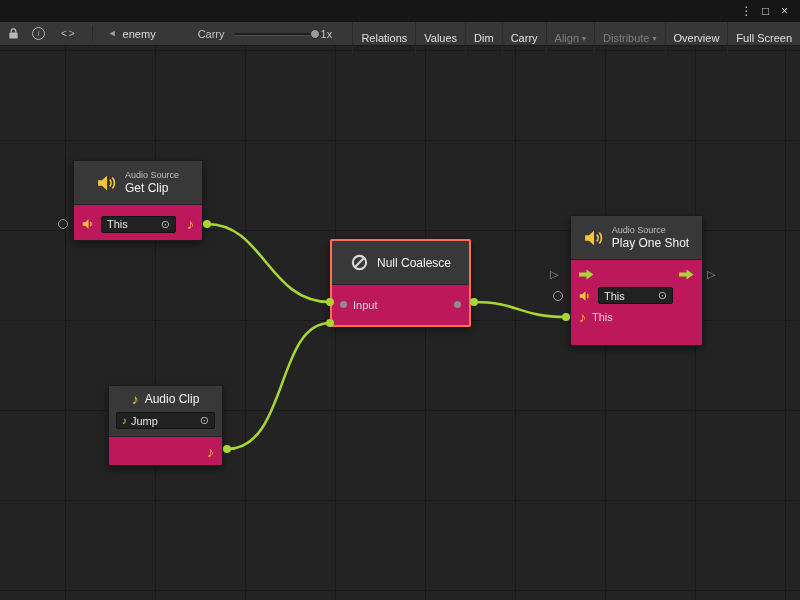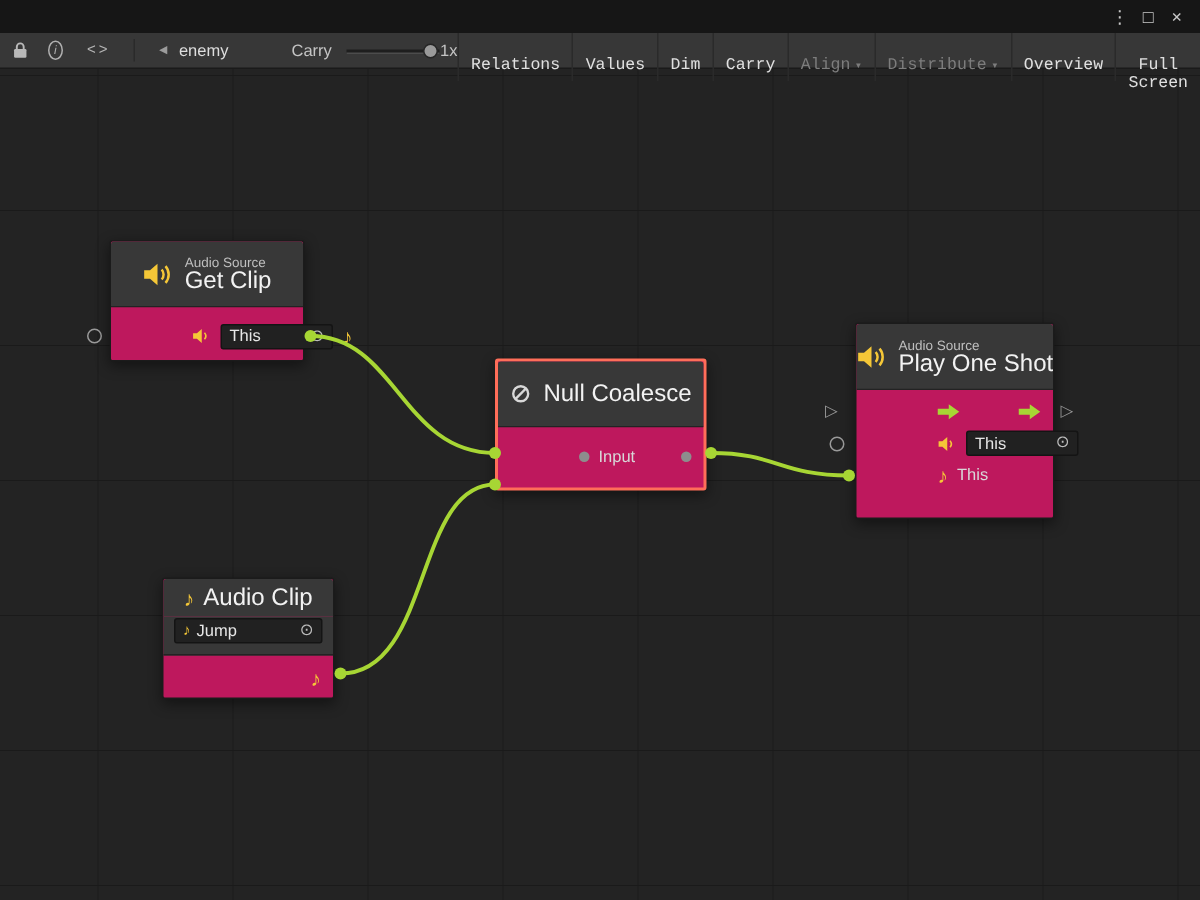--- a/index.html
+++ b/index.html
@@ -19,41 +19,41 @@
   .codeicon{color:#b5b5b5;letter-spacing:2px;font-size:10px;}
   .sep{width:1px;height:15px;background:#2a2a2a;margin:0 15px;}
   .crumb{display:flex;align-items:center;gap:6px;color:#dedede;}
   .backic{color:#9c9c9c;font-size:9px;line-height:9px;}
   .zoomlab{margin-left:42px;color:#c4c4c4;}
   .slider{position:relative;width:86px;height:24px;margin-left:10px;}
   .slider .track{position:absolute;left:0;right:0;top:11px;height:2px;background:#1e1e1e;border-bottom:1px solid #4c4c4c;}
   .slider .handle{position:absolute;right:1px;top:7px;width:10px;height:10px;border-radius:50%;background:#9a9a9a;border:1px solid #262626;box-sizing:border-box;}
   .zoomval{margin-left:0;color:#c4c4c4;}
   .btngroup{margin-left:auto;display:flex;height:24px;align-items:stretch;}
-  .tbtn{display:flex;gap:3px;padding:16px 8px;border-left:1px solid #2a2a2a;color:#e0e0e0;font-size:11px;cursor:default;background:none;border-top:none;border-bottom:none;border-right:none;font-family:Liberation Mono, monospace;}
+  .tbtn{display:flex;align-items:center;gap:3px;padding:16px 8px;border-left:1px solid #2a2a2a;color:#e0e0e0;font-size:11px;cursor:default;background:none;border-top:none;border-bottom:none;border-right:none;font-family:Liberation Sans, sans-serif;}
   .tbtn.disabled{color:#7d7d7d;}
   .dd{font-size:8px;margin-top:1px;}
 
   
   .canvas{position:absolute;left:0;top:46px;width:800px;height:554px;background-color:#232323;
     background-image:linear-gradient(#1a1a1a 1px,transparent 1px),linear-gradient(90deg,#1a1a1a 1px,transparent 1px);
     background-size:90px 90px;background-position:-25px 4px;}
 
   
   .node{position:absolute;background:#be185d;border:1px solid #1b1b1b;border-radius:2px;box-shadow:0 3px 9px rgba(0,0,0,.45);z-index:10;}
   .node.selected{border:2px solid var(--selection,#ff6e59);}
   .nhead{display:flex;align-items:center;justify-content:center;gap:8px;padding:9px 8px;background:#383838;border-bottom:1px solid #232323;border-radius:2px 2px 0 0;}
   .nhead.nc{padding:12px 8px;}
   .ncat{font-size:9px;color:#bfbfbf;line-height:11px;}
-  .ntitle{font-size:16px;color:#f2f2f2;line-height:14px;white-space:nowrap;}
+  .ntitle{font-size:12px;color:#f2f2f2;line-height:14px;white-space:nowrap;}
   .nbody{padding:4px 0 6px 0;}
   .nbody.nc{padding:9px 0 10px 0;}
   .nbody.gc{padding:5px 0 2px 0;}
   .nbody.ac{padding:4px 0 3px 0;}
-  .prow{display:flex;align-items:center;height:21px;padding:0 8px;gap:6px;font-size:11px;color:#d8d8d8;margin-left:46px;}
+  .prow{display:flex;align-items:center;height:21px;padding:0 8px;gap:6px;font-size:11px;color:#d8d8d8;}
   .prow.tall{height:28px;}
   .prow.flow{justify-content:space-between;}
   .pick{display:flex;align-items:center;gap:4px;background:#212121;border:1px solid #141414;border-radius:2px;height:15px;padding:0 5px;color:#e6e6e6;font-size:11px;box-sizing:content-box;}
   .pick.w74{width:63px;flex:none;}
   .pick.grow{flex:1;}
   .pick .tgt{margin-left:auto;color:#bdbdbd;font-size:11px;line-height:11px;}
   .note{color:var(--audio,#f5c737);font-size:14px;line-height:14px;flex:none;}
   .note.right{margin-left:auto;}
   .note.mini{font-size:10px;line-height:10px;}
   .pdot{width:7px;height:7px;border-radius:50%;background:#8d8d8d;flex:none;}

